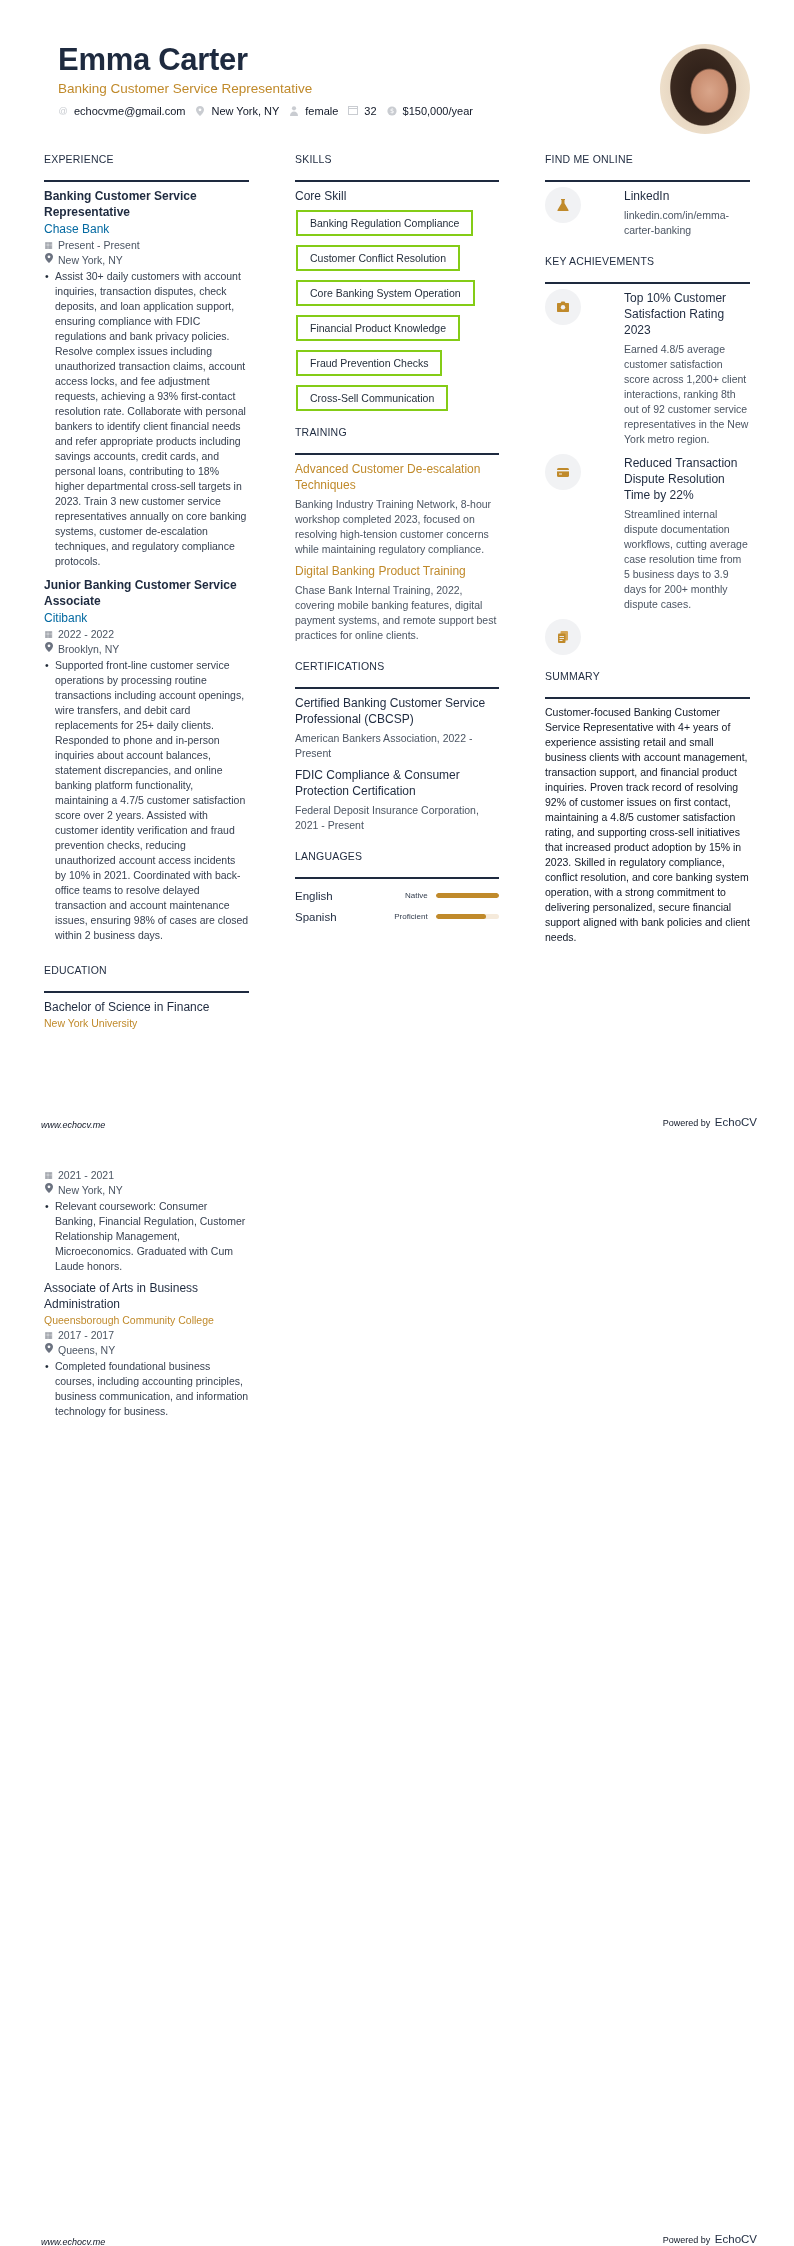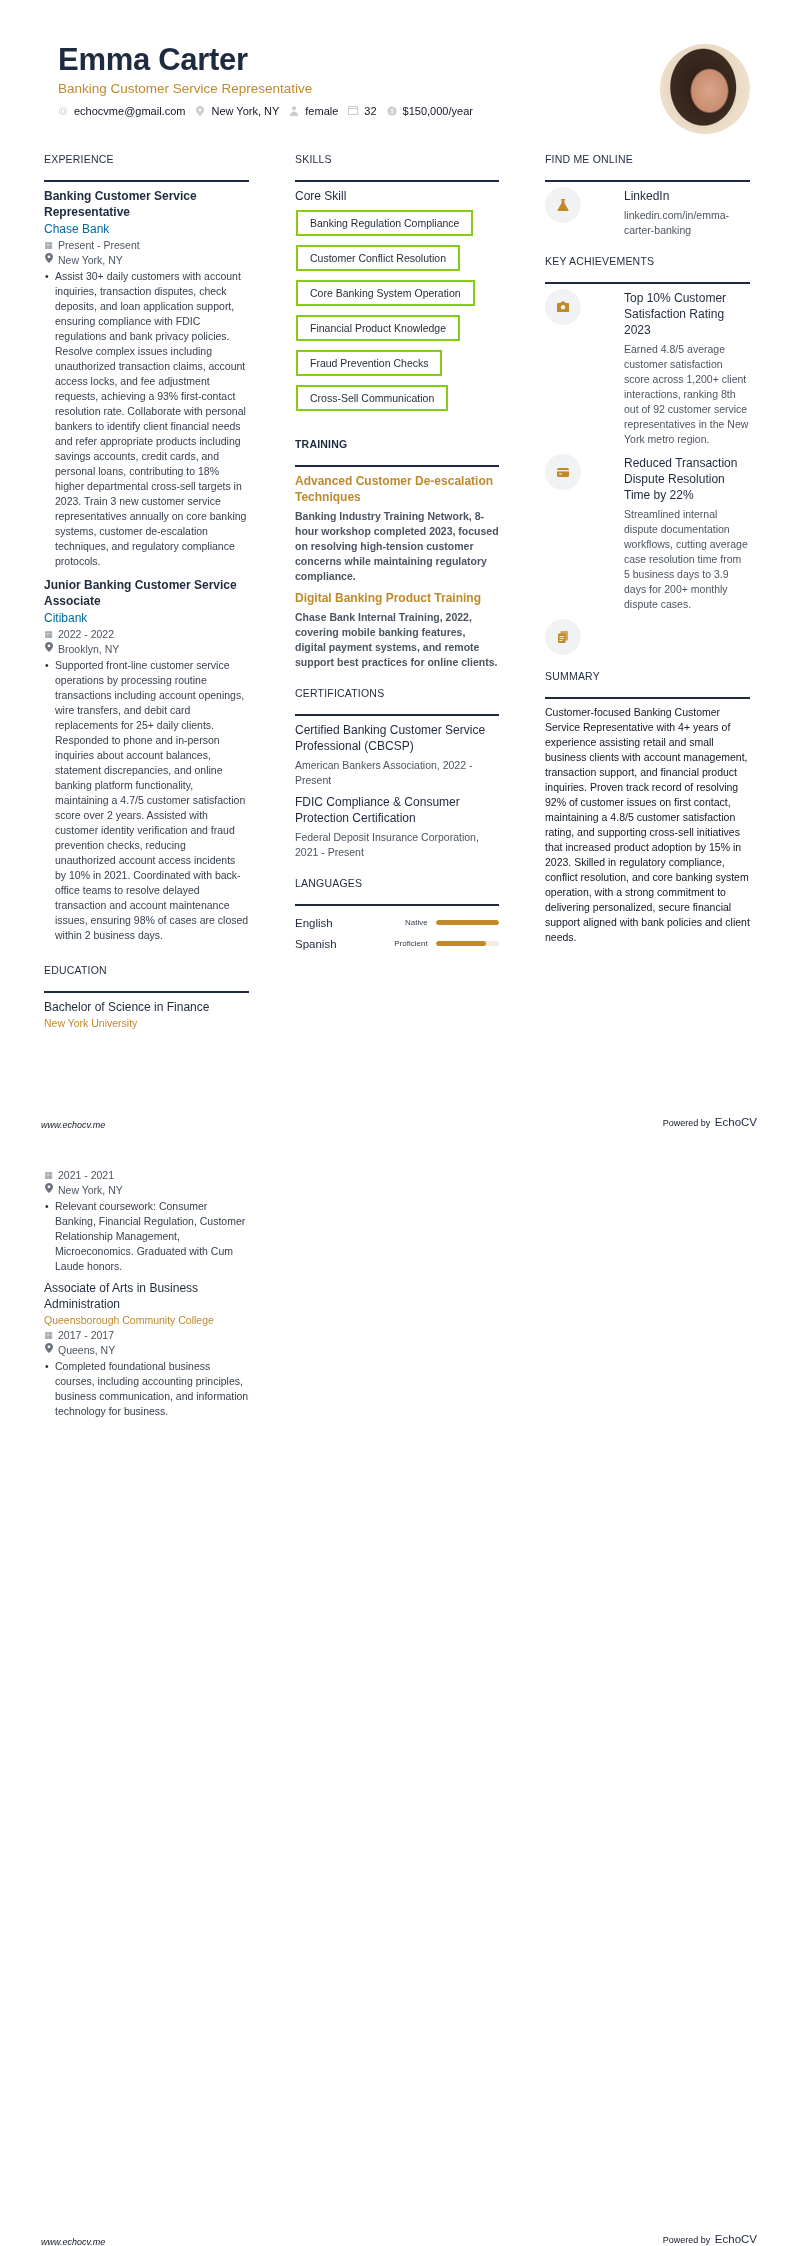--- a/index.html
+++ b/index.html
@@ -184,21 +184,21 @@
       <div class="skills-list">
         <span class="skill-tag">Banking Regulation Compliance</span>
         <span class="skill-tag">Customer Conflict Resolution</span>
         <span class="skill-tag">Core Banking System Operation</span>
         <span class="skill-tag">Financial Product Knowledge</span>
         <span class="skill-tag">Fraud Prevention Checks</span>
         <span class="skill-tag">Cross-Sell Communication</span>
       </div>
     </div>
 
-    <div style="margin-top: 20px; font-weight: bold;">
+    <div style="margin-top: 8px;">
       <div class="sec-title">TRAINING</div>
       <div>
         <div class="train-title">Advanced Customer De-escalation Techniques</div>
         <div class="train-desc">Banking Industry Training Network, 8-hour workshop completed 2023, focused on resolving high-tension customer concerns while maintaining regulatory compliance.</div>
       </div>
       <div>
         <div class="train-title">Digital Banking Product Training</div>
         <div class="train-desc">Chase Bank Internal Training, 2022, covering mobile banking features, digital payment systems, and remote support best practices for online clients.</div>
       </div>
     </div>

